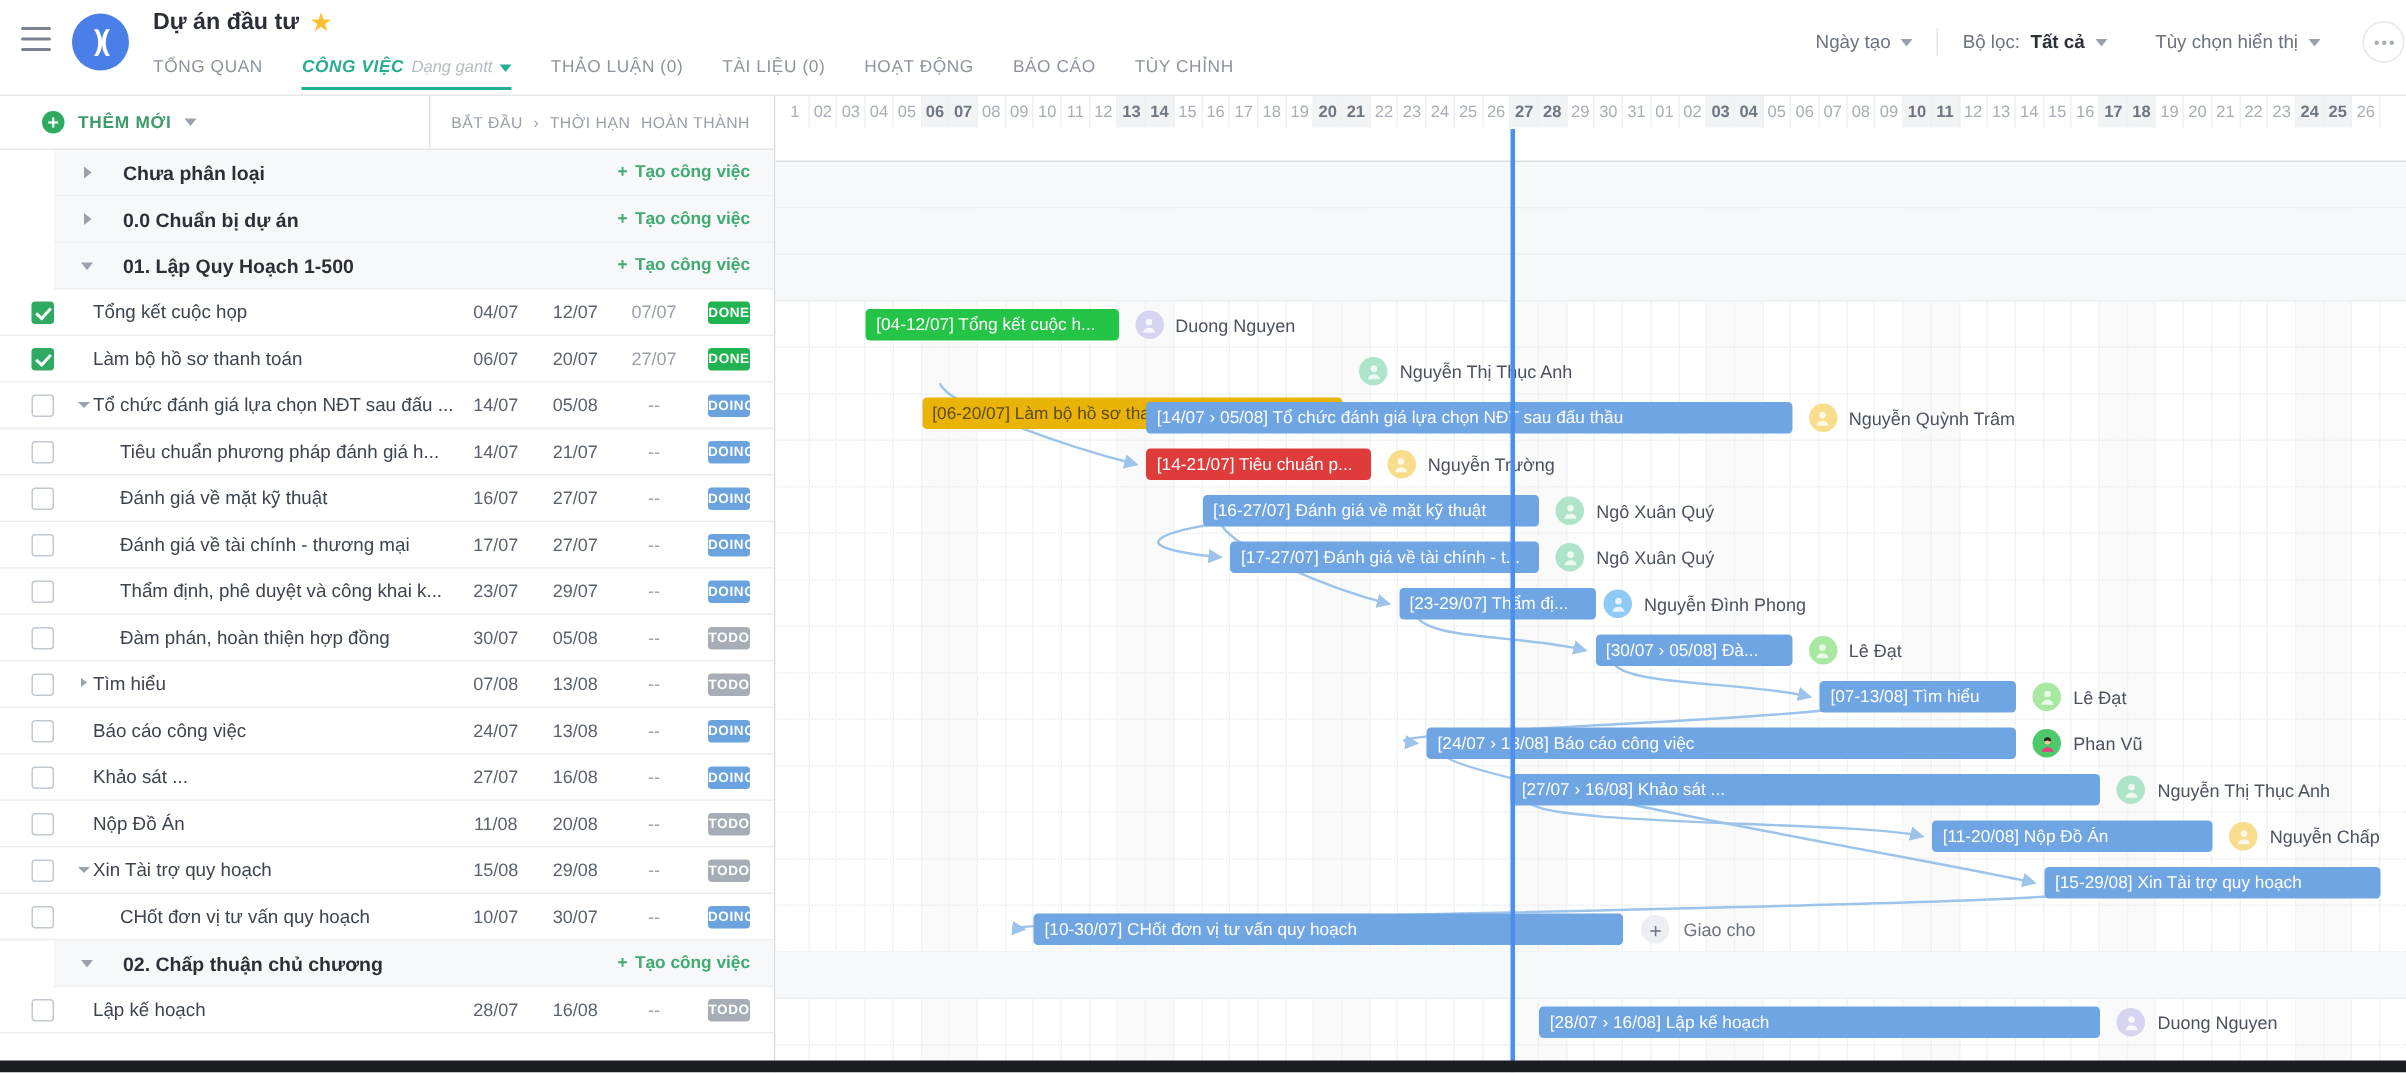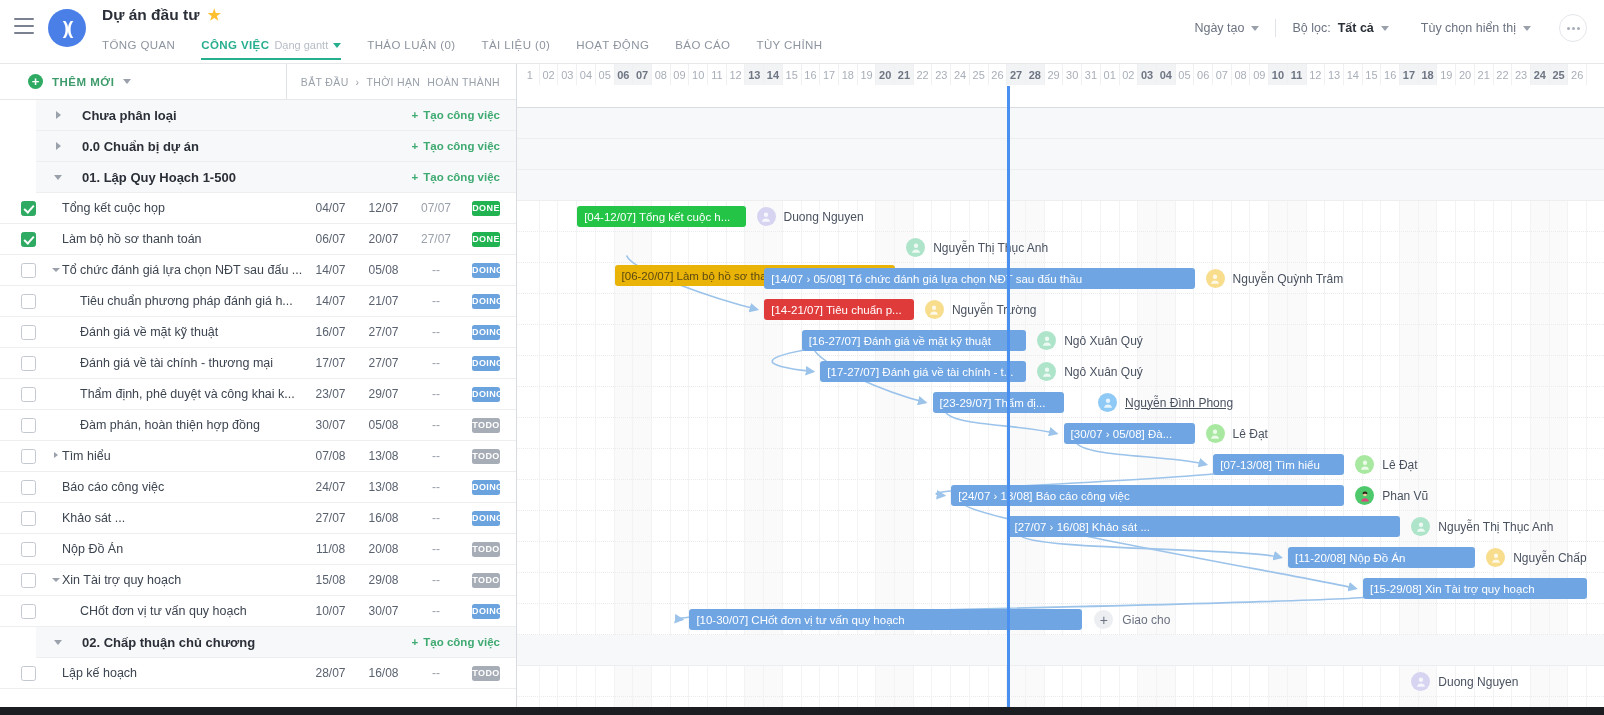--- a/index.html
+++ b/index.html
@@ -18,27 +18,27 @@
   .hamburger span { display:block; height:2px; background:#7a8190; border-radius:1px; }
   .logo { width: 38px; height: 38px; border-radius: 50%; background: #4a7fe8;
           margin: 9px 0 0 14px; display:flex; align-items:center; justify-content:center;
           color:#fff; font-size:19px; font-weight:700; letter-spacing:-2px; }
   .title-area { margin-left: 16px; padding-top: 6px; }
   .proj-title { font-size: 15.5px; font-weight: 700; color: #2b2f38; display: flex; align-items: center; gap: 8px; }
   .star { color: #fcbf30; font-size: 15px; }
   .tabs { display: flex; align-items: flex-end; gap: 26px; margin-top: 8px; height: 28px; }
   .tab { font-size: 11.5px; color: #8d949f; letter-spacing: .4px; cursor: pointer; white-space: nowrap;
          padding-bottom: 7px; border-bottom: 2.5px solid transparent; display:flex; align-items:center; gap:5px; }
-  .tab.active { color: #27ae8f; font-weight: 700; border-bottom-color: #27ae8f; }
+  .tab.active { color: #27ae8f; font-weight: 700; border-bottom-color: #27ae8f; font-style: italic; }
   .tab .subtle { color: #b6bcc5; font-weight: 400; letter-spacing: 0; font-size: 11px; }
   .caret { width:0;height:0;border-left:4px solid transparent;border-right:4px solid transparent;
            border-top:5px solid #9aa1ab; display:inline-block; }
   .caret.green { border-top-color:#27ae8f; }
 
-  .header-right { margin-left: auto; display: flex; align-items: center; gap: 0; padding: 14px 17px 0 0; }
+  .header-right { margin-left: auto; display: flex; align-items: center; gap: 0; padding: 14px 1px 0 0; }
   .hr-item { font-size: 12.5px; color: #6b7280; display: flex; align-items: center; gap: 7px;
              padding: 0 16px; cursor: pointer; white-space: nowrap; }
   .hr-item b { color: #2b2f38; font-weight: 700; }
   .hr-div { width:1px; height: 18px; background:#e0e3e7; }
   .search-box { width: 218px; height: 30px; border: 1px solid #dfe3e8; border-radius: 16px;
                 display: flex; align-items: center; gap: 8px; padding: 0 12px; margin-left: 10px; }
   .search-box input { border:none; outline:none; font-size:12.5px; color:#6b7280;
                       font-family:"Liberation Sans",sans-serif; width:170px; background:transparent; }
   .search-box input::placeholder { color:#a9b0ba; }
   .dots { width: 28px; height: 28px; border-radius: 50%; border: 1px solid #e4e7eb; margin-left: 12px;
@@ -617,21 +617,21 @@
             <div class="av" style="background:#aee4c9">
               <svg viewBox="0 0 16 16">
                 <circle cx="8" cy="5" r="2.9" fill="#fff" fill-opacity=".78"></circle>
                 <path d="M2.6 14.4c.4-3 2.6-4.5 5.4-4.5s5 1.5 5.4 4.5z" fill="#fff" fill-opacity=".78"></path>
               </svg>
             </div>
             <span>Ngô Xuân Quý</span>
           </div>
           <div class="grow" style="top: 279px;"></div>
           <div class="bar blue" style="left: 415.62px; width: 130.97px; top: 284px;">[23-29/07] Thẩm đị...</div>
-          <div class="assignee" style="left: 581px; top: 284px; text-decoration: underline;">
+          <div class="assignee" style="left: 552px; top: 284px;">
             <div class="av" style="background:#8fc9f5">
               <svg viewBox="0 0 16 16">
                 <circle cx="8" cy="5" r="2.9" fill="#fff" fill-opacity=".78"></circle>
                 <path d="M2.6 14.4c.4-3 2.6-4.5 5.4-4.5s5 1.5 5.4 4.5z" fill="#fff" fill-opacity=".78"></path>
               </svg>
             </div>
             <span>Nguyễn Đình Phong</span>
           </div>
           <div class="grow" style="top: 310px;"></div>
           <div class="bar blue" style="left: 546.59px; width: 130.97px; top: 315px;">[30/07 › 05/08] Đà...</div>
@@ -692,20 +692,21 @@
           <div class="grow" style="top: 465px;"></div>
           <div class="bar blue" style="left: 845.95px; width: 224.52px; top: 470px;">[15-29/08] Xin Tài trợ quy hoạch</div>
           <div class="grow" style="top: 496px;"></div>
           <div class="bar blue" style="left: 172.39px; width: 392.91px; top: 501px;">[10-30/07] CHốt đơn vị tư vấn quy hoạch</div>
           <div class="assign-btn" style="left: 577.3px; top: 501px;">
             <span class="assign-plus">+</span>
             <span>Giao cho</span>
           </div>
           <div class="grow group" style="top: 527px;"></div>
           <div class="grow" style="top: 558px;"></div>
+          <div class="bar blue" style="left: 509.17px; width: 374.2px; top: 563px;">[28/07 › 16/08] Lập kế hoạch</div>
           <div class="assignee" style="left: 894.37px; top: 563px;">
             <div class="av" style="background:#d6d4f0">
               <svg viewBox="0 0 16 16">
                 <circle cx="8" cy="5" r="2.9" fill="#fff" fill-opacity=".78"></circle>
                 <path d="M2.6 14.4c.4-3 2.6-4.5 5.4-4.5s5 1.5 5.4 4.5z" fill="#fff" fill-opacity=".78"></path>
               </svg>
             </div>
             <span>Duong Nguyen</span>
           </div>
           <svg class="dep" width="1090" height="700" style="left: 0px; top: 0px; position: absolute;">

